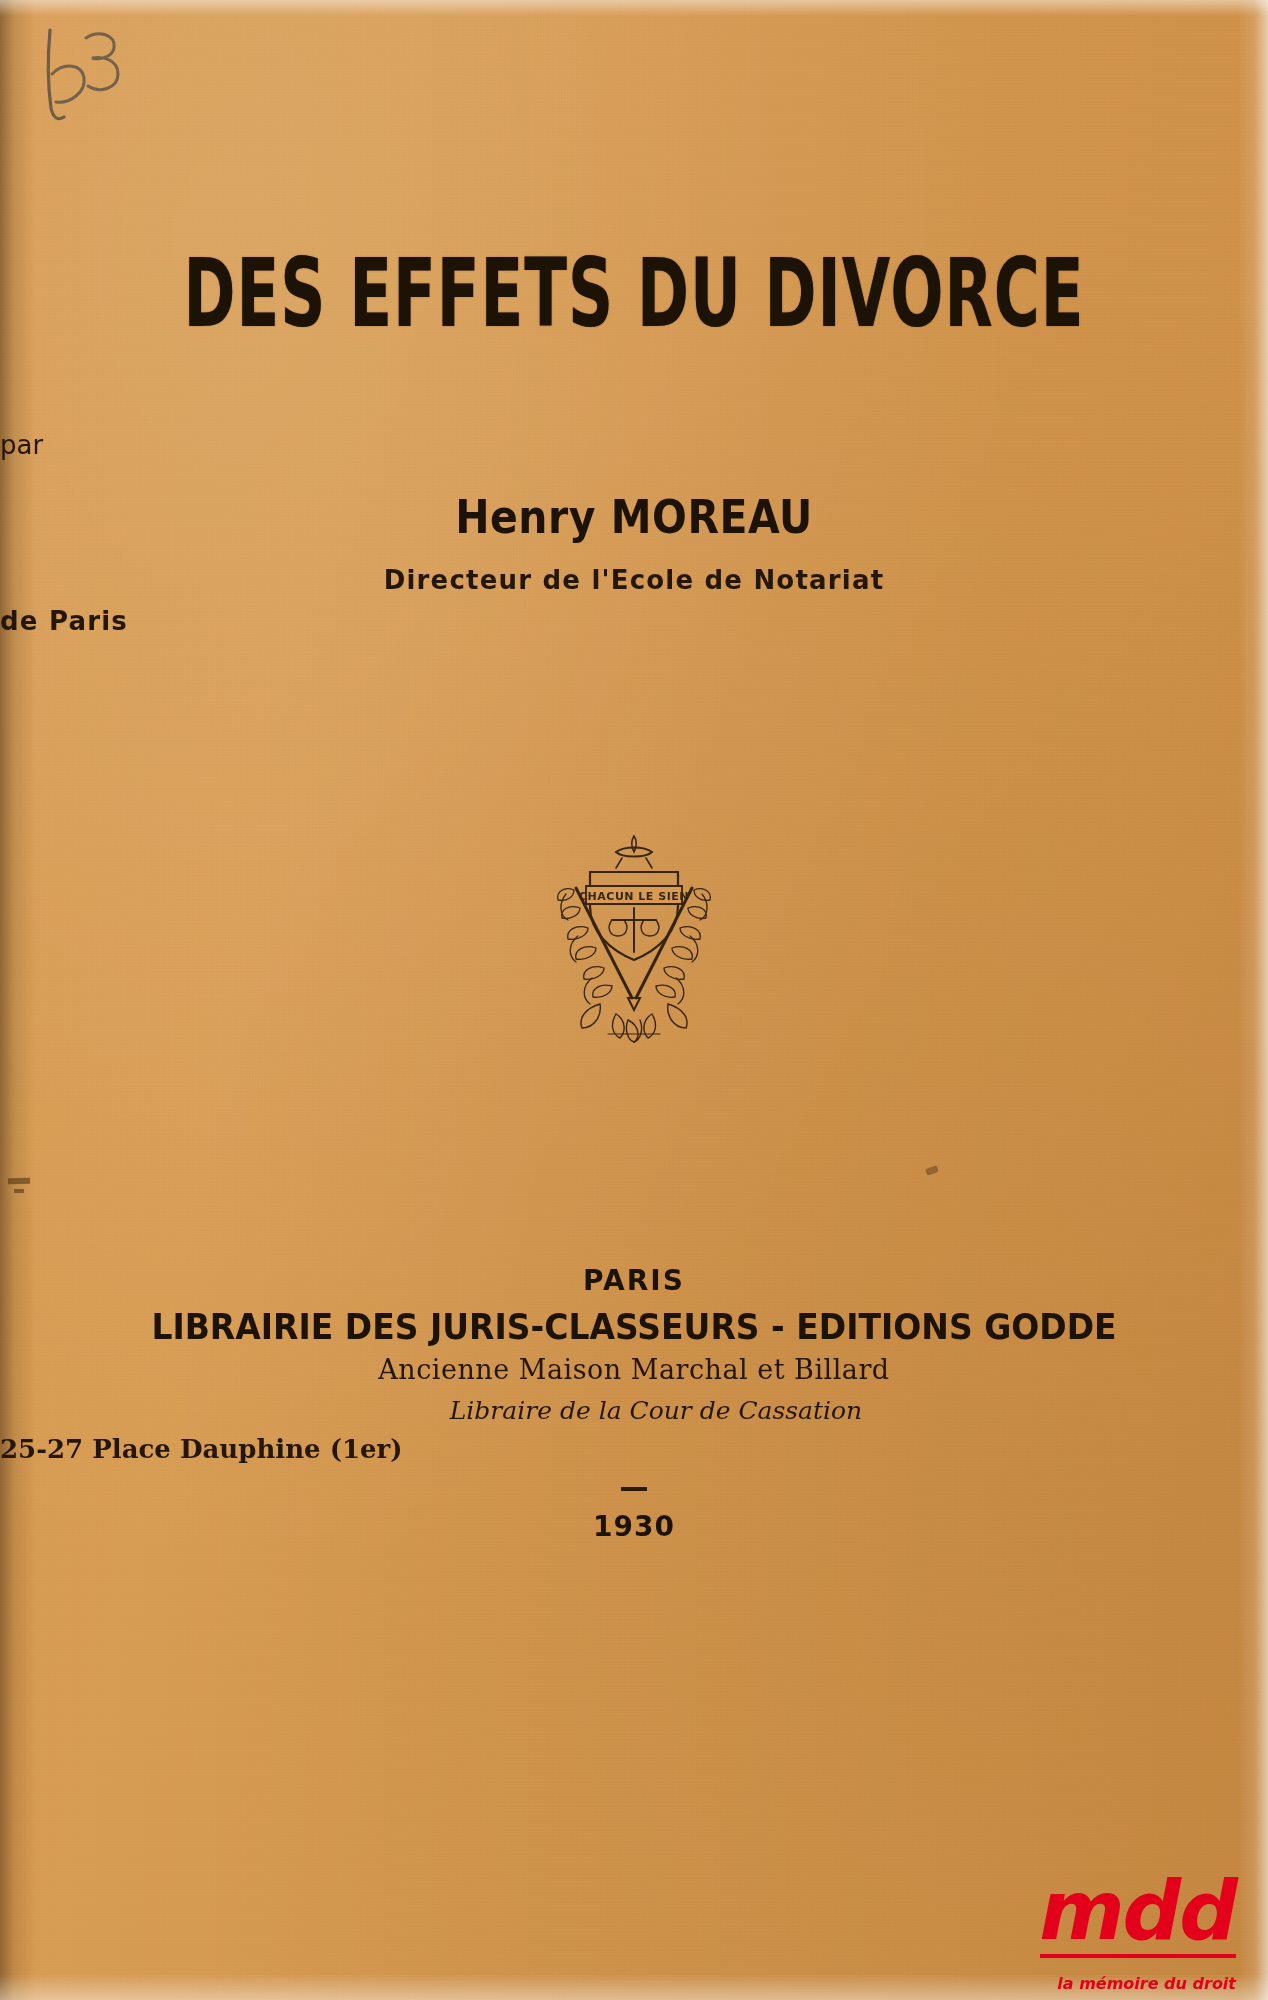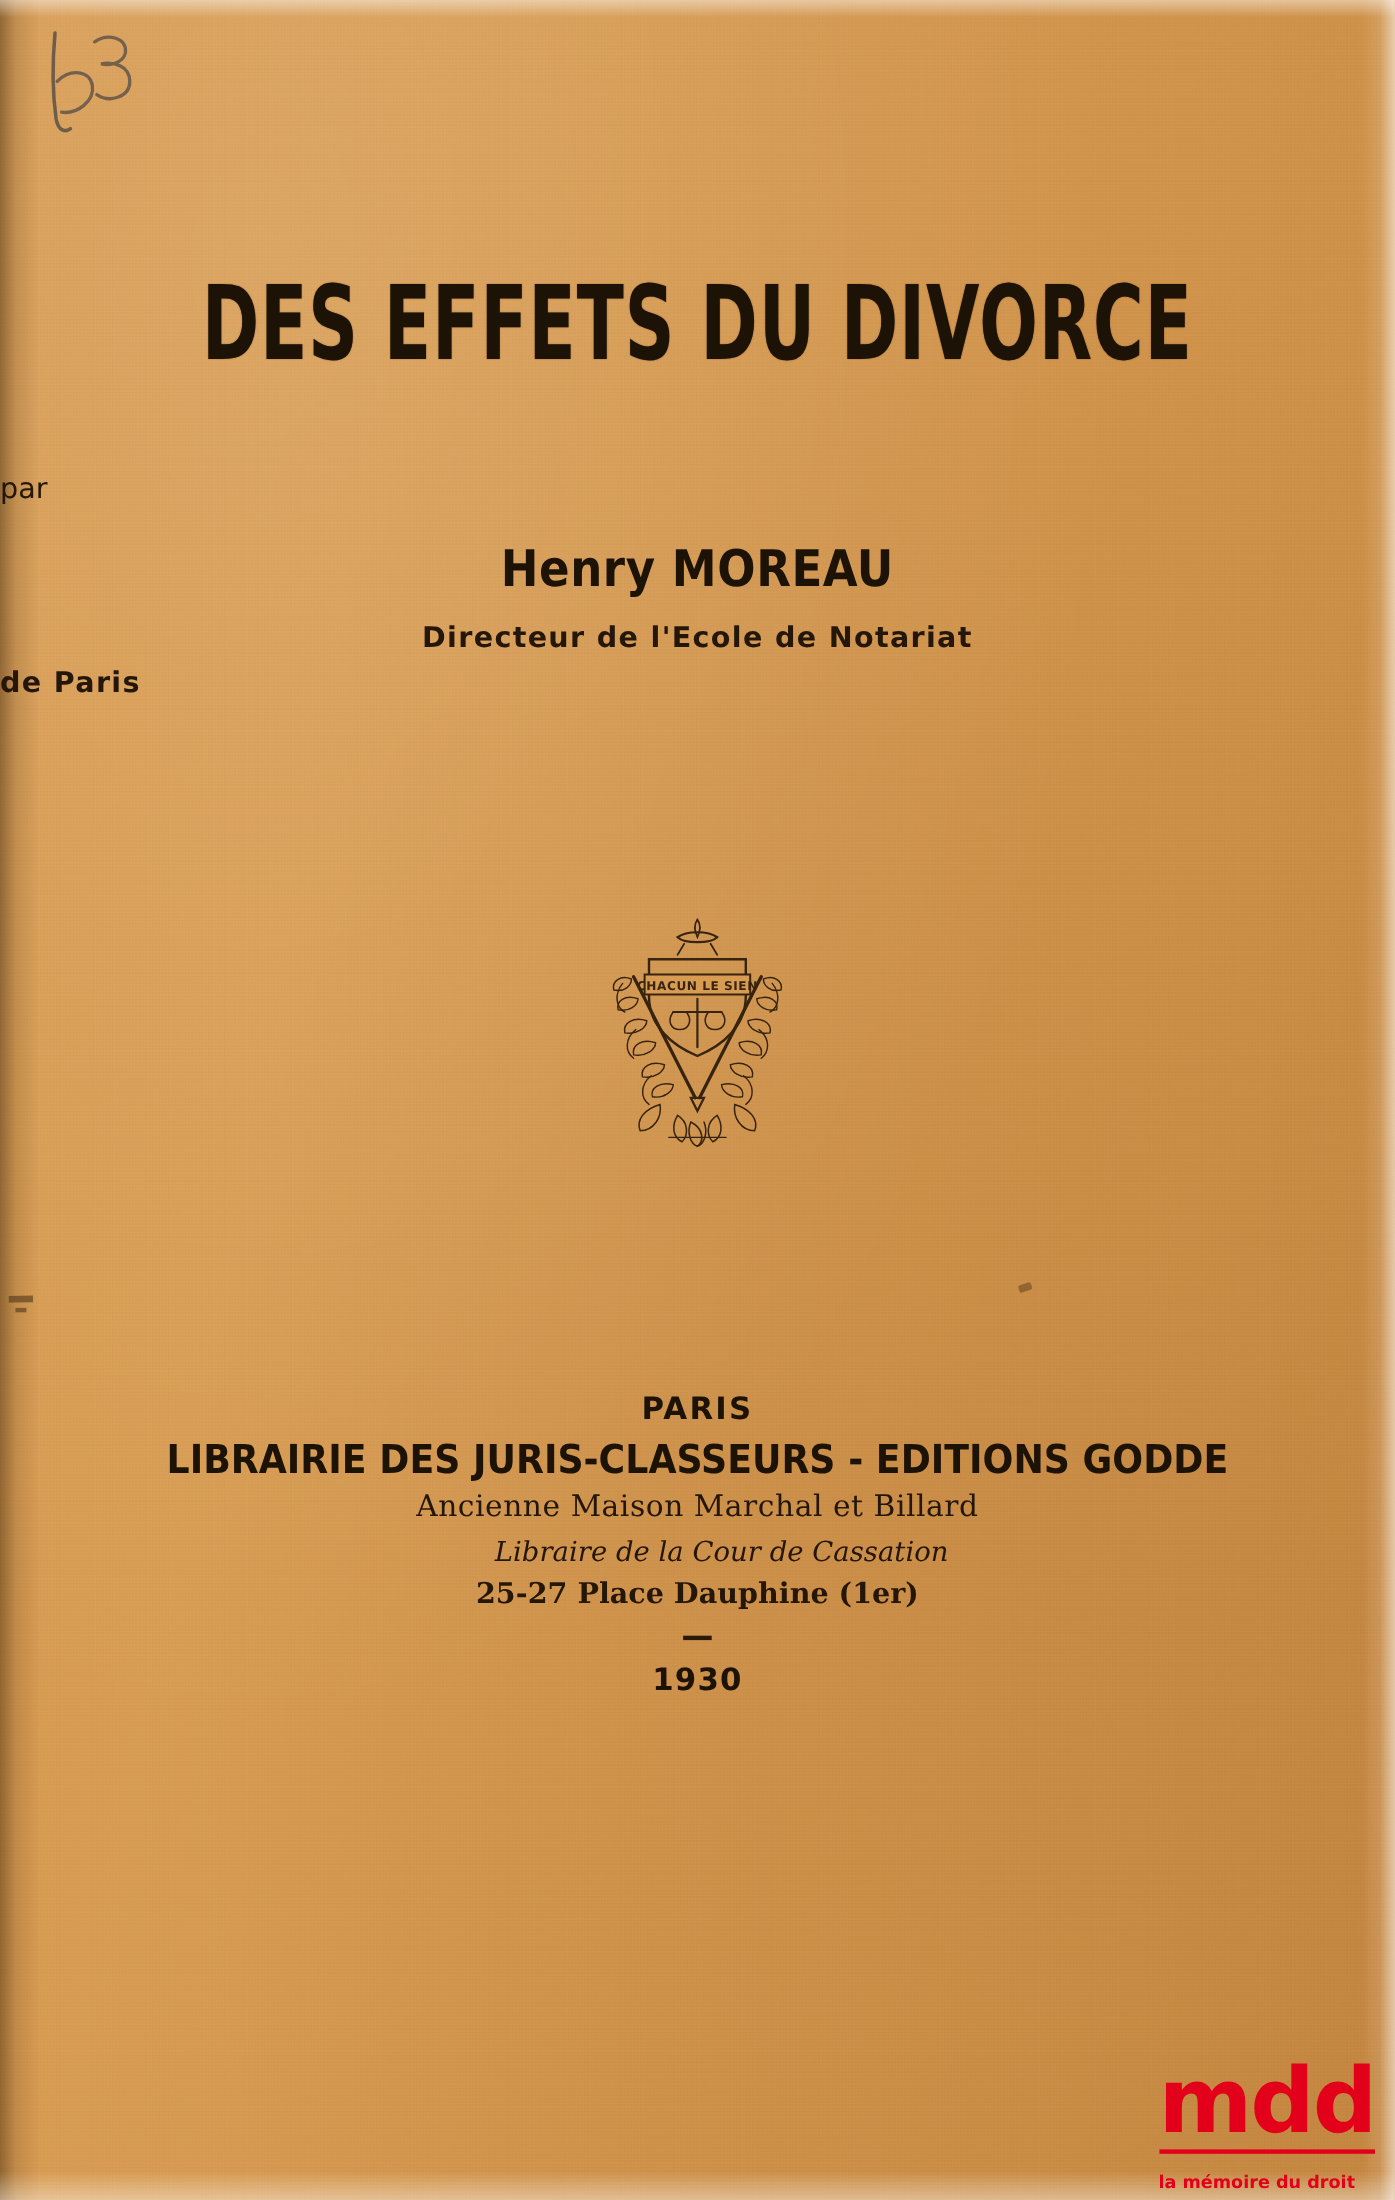--- a/index.html
+++ b/index.html
@@ -216,21 +216,21 @@
     font-family: "DejaVu Serif", serif;
     font-style: italic;
     font-size: 25px;
     color: #241608;
     padding-left: 44px;
   }
   .imprint-address {
     position: absolute;
     top: 1434px;
     left: 0; right: 0;
-    text-align: center;
+    text-align: left;
     font-family: "DejaVu Serif", serif;
     font-weight: 700;
     font-size: 26px;
     color: #241608;
   }
   .imprint-rule {
     position: absolute;
     top: 1487px;
     left: 50%;
     transform: translateX(-50%);
@@ -246,24 +246,25 @@
     font-family: "DejaVu Sans", sans-serif;
     font-weight: 700;
     font-size: 28px;
     letter-spacing: 1px;
     color: #1d1206;
   }
 
   
   #watermark {
     position: absolute;
-    right: 18px;
+    right: 32px;
     bottom: 8px;
-    text-align: left;
+    text-align: right;
     line-height: 1;
+    font-style: italic;
   }
   #watermark .mdd {
     font-family: "DejaVu Sans", sans-serif;
     font-weight: 700;
     font-size: 82px;
     color: #e2001a;
     letter-spacing: -2px;
     display: block;
   }
   #watermark .tagline {

